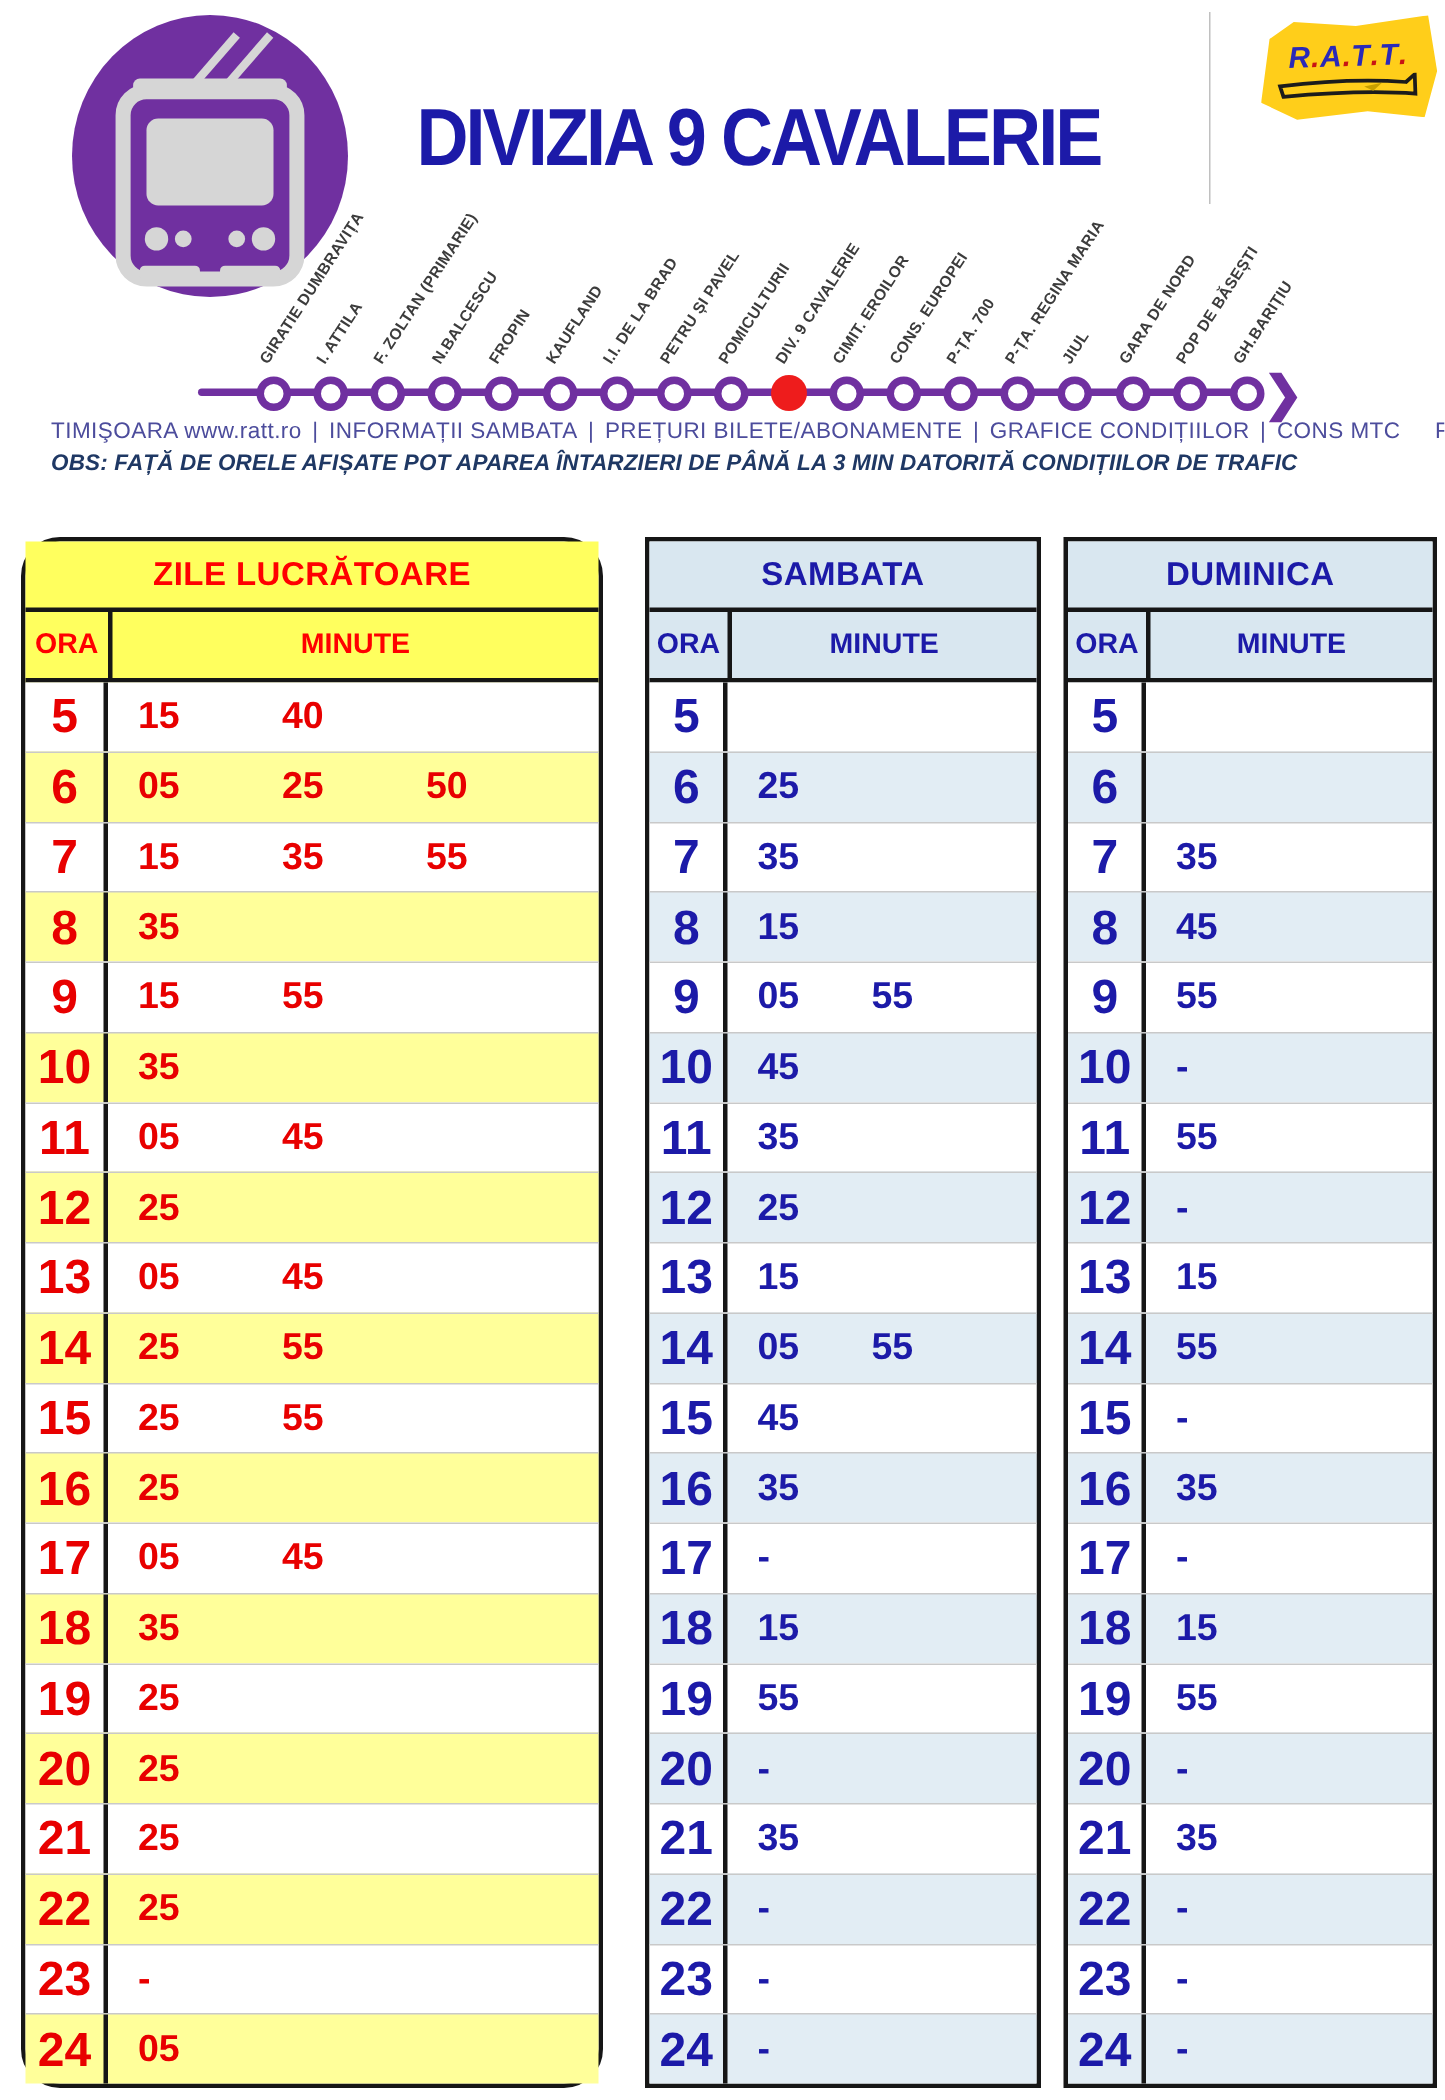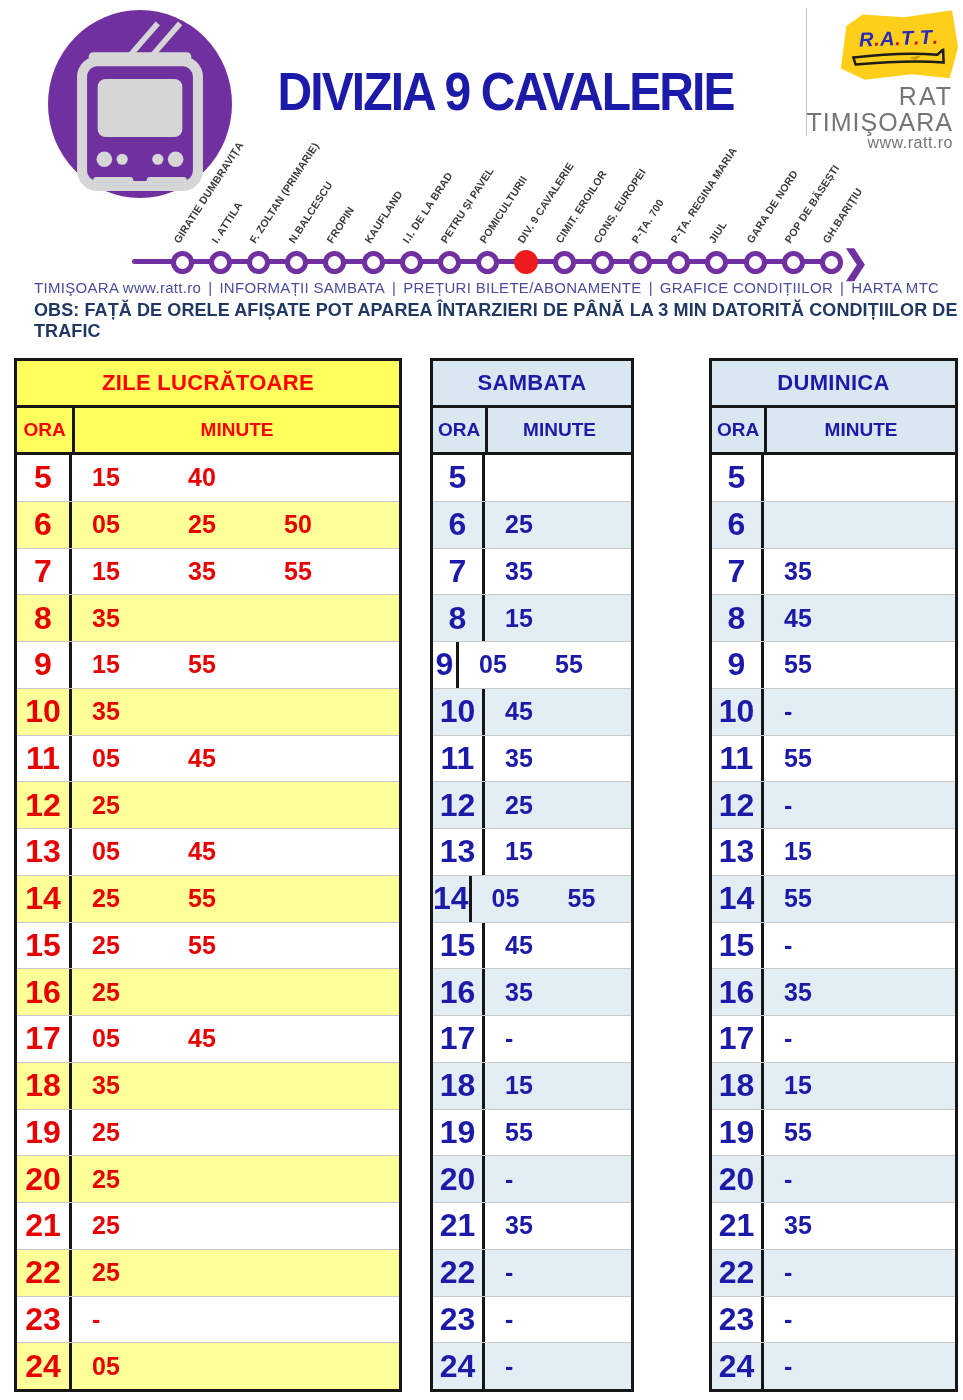--- a/index.html
+++ b/index.html
@@ -34,26 +34,26 @@
   .route-line{position:absolute;left:132px;top:259px;width:706px;height:5px;background:#7030a0;border-radius:3px;}
   .route-arrow{position:absolute;left:842px;top:243px;color:#7030a0;font-size:32px;font-weight:bold;}
   .dot{position:absolute;width:13px;height:13px;border:5px solid #7030a0;background:#fff;border-radius:50%;top:251px;}
   .dot.current{width:24px;height:24px;border:none;background:#ee1c1c;top:250px;}
   .station-label{position:absolute;transform:rotate(-57deg);transform-origin:left bottom;
                  font-size:10.5px;font-weight:700;color:#3c3c3c;white-space:nowrap;letter-spacing:.2px;}
 
   
   .links-line{position:absolute;left:34px;top:279px;font-size:15px;color:#4c4c9c;letter-spacing:.3px;white-space:nowrap;}
   .links-line .sep{margin:0 7px;color:#4c4c9c;}
-  .obs-line{position:absolute;left:34px;top:300px;font-size:18px;font-weight:700;color:#1f3864;letter-spacing:.1px;}
+  .obs-line{position:absolute;left:34px;top:300px;font-size:15px;font-weight:700;color:#1f3864;letter-spacing:.1px;font-style:italic;}
 
   
   .ttable{position:absolute;top:358px;height:1034px;border:3px solid #161616;box-sizing:border-box;}
-  .t0{left:14px;width:388px;--ora:55px;--slot:96px;}
-  .t1{left:430px;width:204px;--ora:52px;--slot:76px;}
+  .t0{left:14px;width:388px;border-radius:26px;--ora:55px;--slot:96px;}
+  .t1{left:430px;width:264px;--ora:52px;--slot:76px;}
   .t2{left:709px;width:249px;--ora:52px;--slot:76px;}
 
   .day-header{height:44px;border-bottom:3px solid #161616;display:flex;align-items:center;justify-content:center;
               font-size:22px;font-weight:800;letter-spacing:.3px;}
   .col-header{height:44px;border-bottom:3px solid #161616;display:flex;font-weight:800;font-size:19px;justify-content:flex-end;}
   .col-header .ora-h{width:var(--ora);border-right:3px solid #161616;display:flex;align-items:center;justify-content:center;}
   .col-header .min-h{flex:1;display:flex;align-items:center;justify-content:center;}
 
   .rows{position:absolute;left:0;right:0;top:94px;bottom:0;display:flex;flex-direction:column;}
   .row{flex:1;display:flex;background:#fff;}
@@ -96,25 +96,20 @@
 
   <div class="page-title">DIVIZIA 9 CAVALERIE</div>
   <div class="hdr-divider"></div>
 
   <div class="logo-blob">
     <div class="logo-text">R<b>.</b>A<b>.</b>T<b>.</b>T<b>.</b></div>
     <svg width="100" height="18" viewBox="0 0 100 18">
       <path d="M4 6 Q 50 2 88 6 L 94 1 L 94 14 Q 60 10 6 13 Z" fill="none" stroke="#1c1c1c" stroke-width="2.5"></path>
       <path d="M60 8 L72 6 L66 11 Z" fill="#c8a000"></path>
     </svg>
-  </div>
-  <div class="org-block">
-    <div class="org-line1">RAT</div>
-    <div class="org-line2">TIMIŞOARA</div>
-    <div class="org-site">www.ratt.ro</div>
   </div>
 
   <div class="route-line"></div>
   <div class="route-arrow">❯</div>
   <div id="route">
       <div class="dot" style="left: 170.5px;"></div>
       <span class="station-label" style="left: 181px; top: 233px;">GIRATIE DUMBRAVIȚA</span>
       <div class="dot" style="left: 208.7px;"></div>
       <span class="station-label" style="left: 219.2px; top: 233px;">I. ATTILA</span>
       <div class="dot" style="left: 246.9px;"></div>
@@ -145,21 +140,21 @@
       <span class="station-label" style="left: 715.8px; top: 233px;">JIUL</span>
       <div class="dot" style="left: 743.5px;"></div>
       <span class="station-label" style="left: 754px; top: 233px;">GARA DE NORD</span>
       <div class="dot" style="left: 781.7px;"></div>
       <span class="station-label" style="left: 792.2px; top: 233px;">POP DE BĂSEȘTI</span>
       <div class="dot" style="left: 819.9px;"></div>
       <span class="station-label" style="left: 830.4px; top: 233px;">GH.BARIȚIU</span>
     </div>
 
 
-  <div class="links-line" id="nav-links"><span>TIMIŞOARA www.ratt.ro</span><span class="sep">|</span><span>INFORMAȚII SAMBATA</span><span class="sep">|</span><span>PREȚURI BILETE/ABONAMENTE</span><span class="sep">|</span><span>GRAFICE CONDIȚIILOR</span><span class="sep">|</span><span>HARTA MTC</span><span class="sep">&nbsp;&nbsp;</span><span>FORUM</span></div>
+  <div class="links-line" id="nav-links"><span>TIMIŞOARA www.ratt.ro</span><span class="sep">|</span><span>INFORMAȚII SAMBATA</span><span class="sep">|</span><span>PREȚURI BILETE/ABONAMENTE</span><span class="sep">|</span><span>GRAFICE CONDIȚIILOR</span><span class="sep">|</span><span>CONS MTC</span><span class="sep">&nbsp;&nbsp;</span><span>FORUM</span></div>
   <div class="obs-line">OBS: FAȚĂ DE ORELE AFIȘATE POT APAREA ÎNTARZIERI DE PÂNĂ LA 3 MIN DATORITĂ CONDIȚIILOR DE TRAFIC</div>
 
   <div class="ttable t0">
     <div class="day-header">ZILE LUCRĂTOARE</div>
     <div class="col-header">
       <div class="ora-h">ORA</div>
       <div class="min-h">MINUTE</div>
     </div>
     <div class="rows">
         <div class="row">

